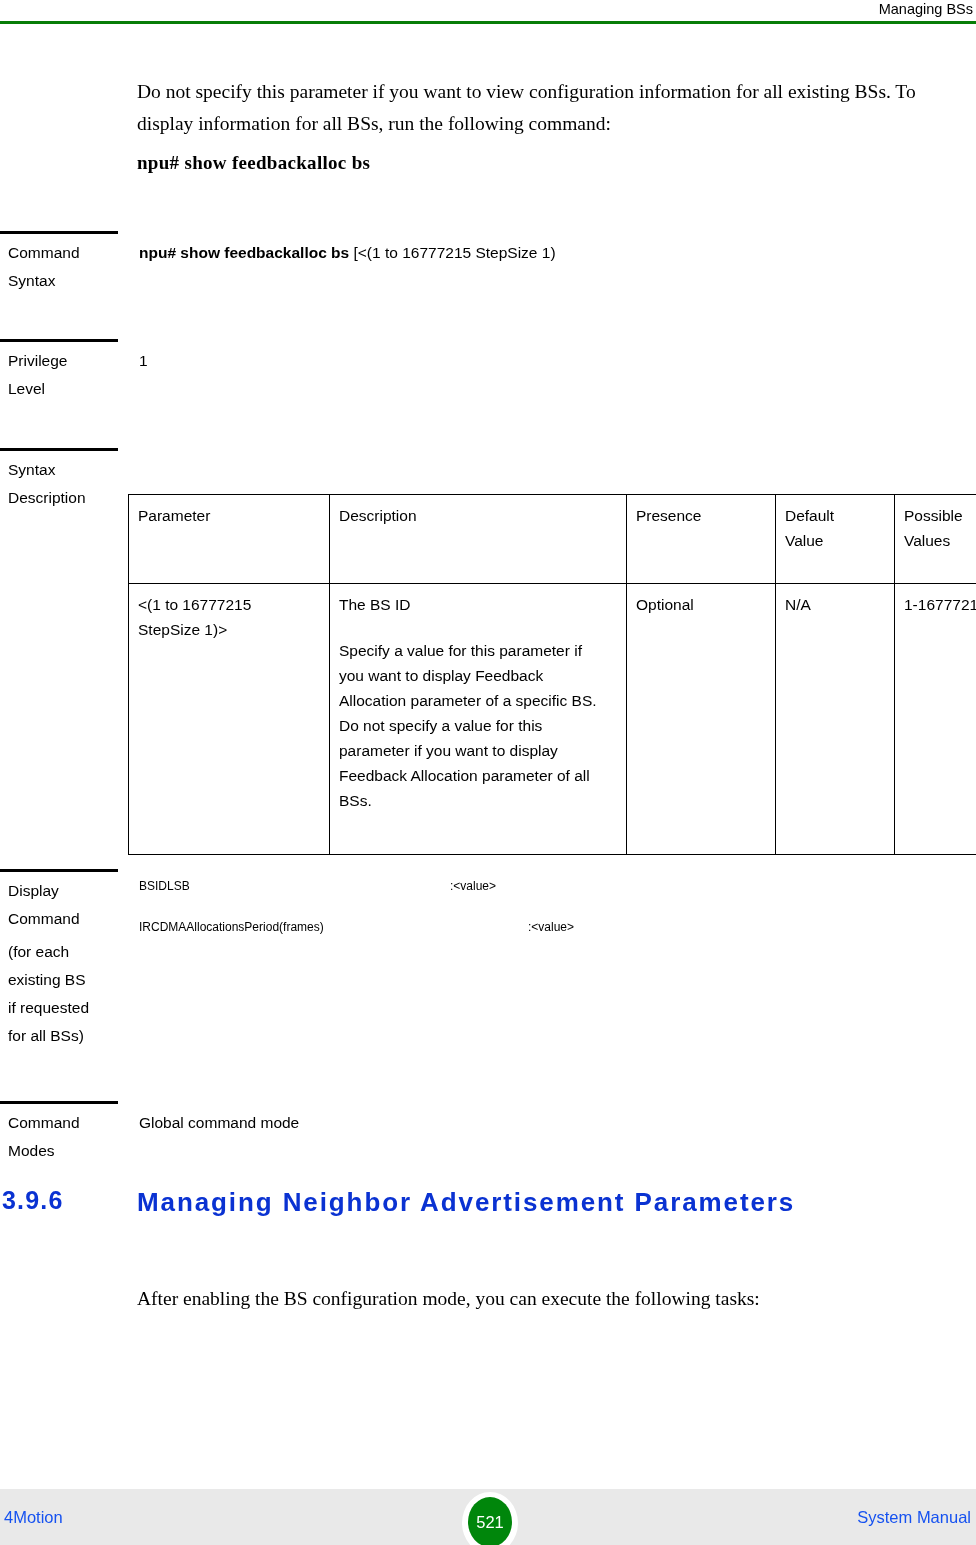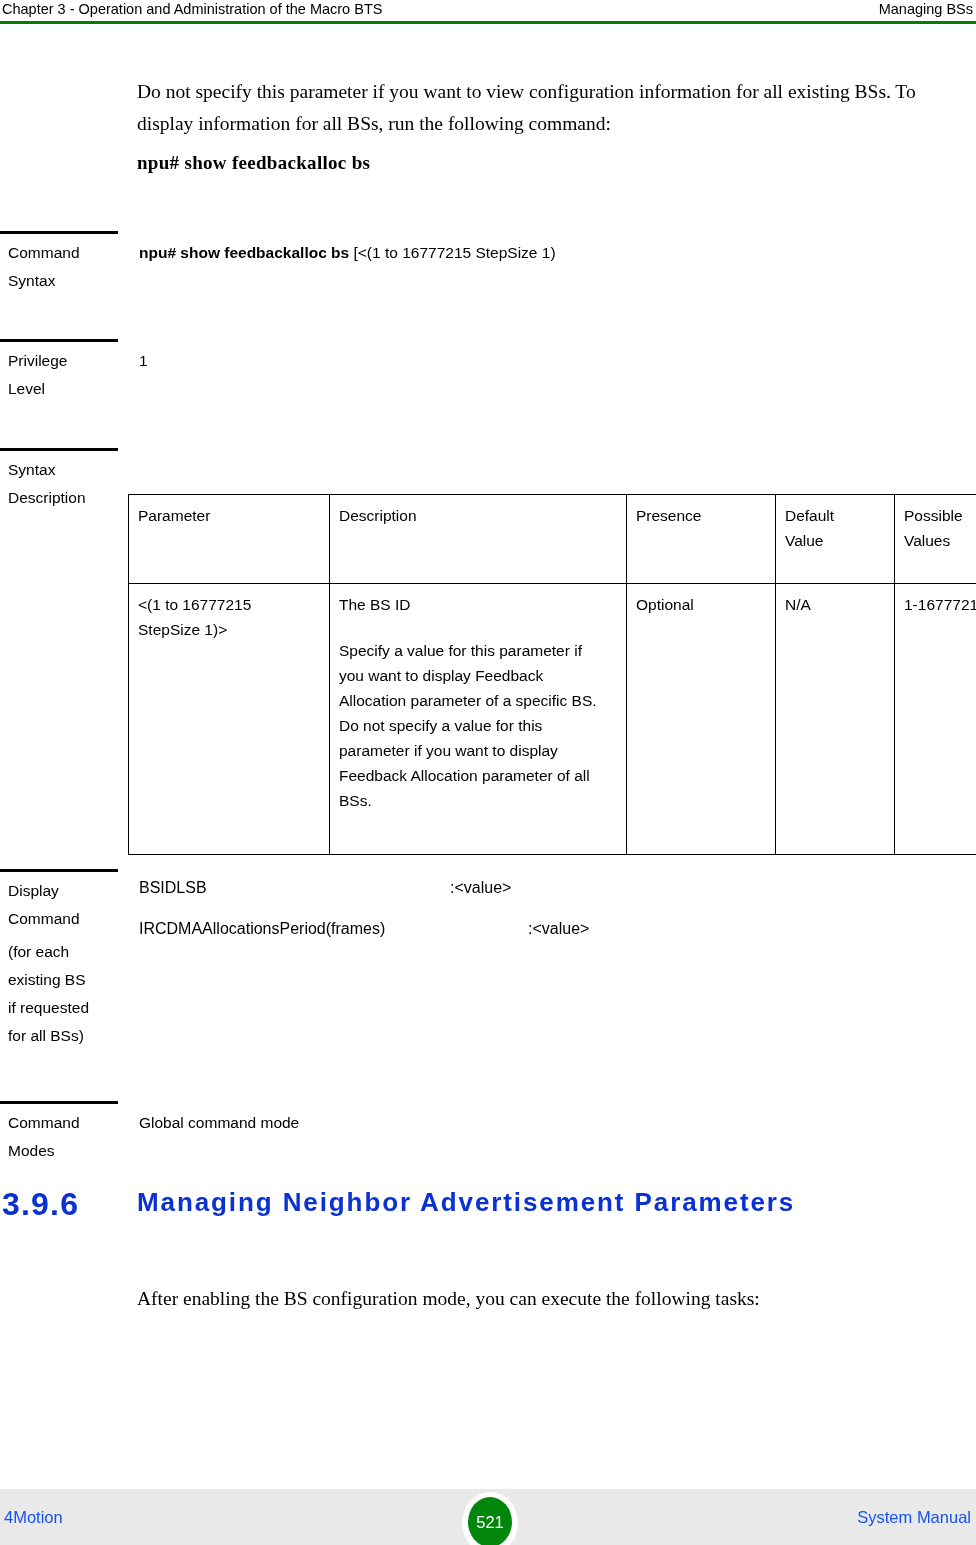--- a/index.html
+++ b/index.html
@@ -129,34 +129,34 @@
     margin: 0 16px 21px 0;
   }
   .param-table p:last-child {
     margin-bottom: 0;
   }
 
   
   .disp-line {
     position: absolute;
     font-family: "Liberation Sans", "DejaVu Sans", sans-serif;
-    font-size: 16px;
+    font-size: 12px;
     color: #000;
     white-space: nowrap;
   }
   .disp-name { left: 139px; }
   .disp-val  { }
 
   
   .sec-num {
     position: absolute;
     left: 2px;
     top: 1186px;
     font-family: "Liberation Sans", "DejaVu Sans", sans-serif;
-    font-size: 32px;
+    font-size: 25px;
     font-weight: bold;
     letter-spacing: 1.2px;
     color: #0A32D2;
   }
   .sec-title {
     position: absolute;
     left: 137px;
     top: 1183px;
     width: 810px;
     font-family: "Liberation Sans", "DejaVu Sans", sans-serif;
@@ -217,21 +217,20 @@
     color: #FFFFFF;
     display: flex;
     align-items: center;
     justify-content: center;
   }
 </style>
 </head>
 <body>
 
 <div class="page-header">
-  <span class="hdr-left">Chapter 3 - Operation and Administration of the Macro BTS</span>
   <span class="hdr-right">Managing BSs</span>
 </div>
 <div class="header-rule"></div>
 
 <div class="body-para" style="top:76px;">Do not specify this parameter if you want to view configuration information for all existing BSs. To display information for all BSs, run the following command:</div>
 
 <div class="cmd-line" style="top:152px;">npu# show feedbackalloc bs</div>
 
 <div class="def-rule" style="top:231px;"></div>
 <div class="def-label" style="top:239px;">

